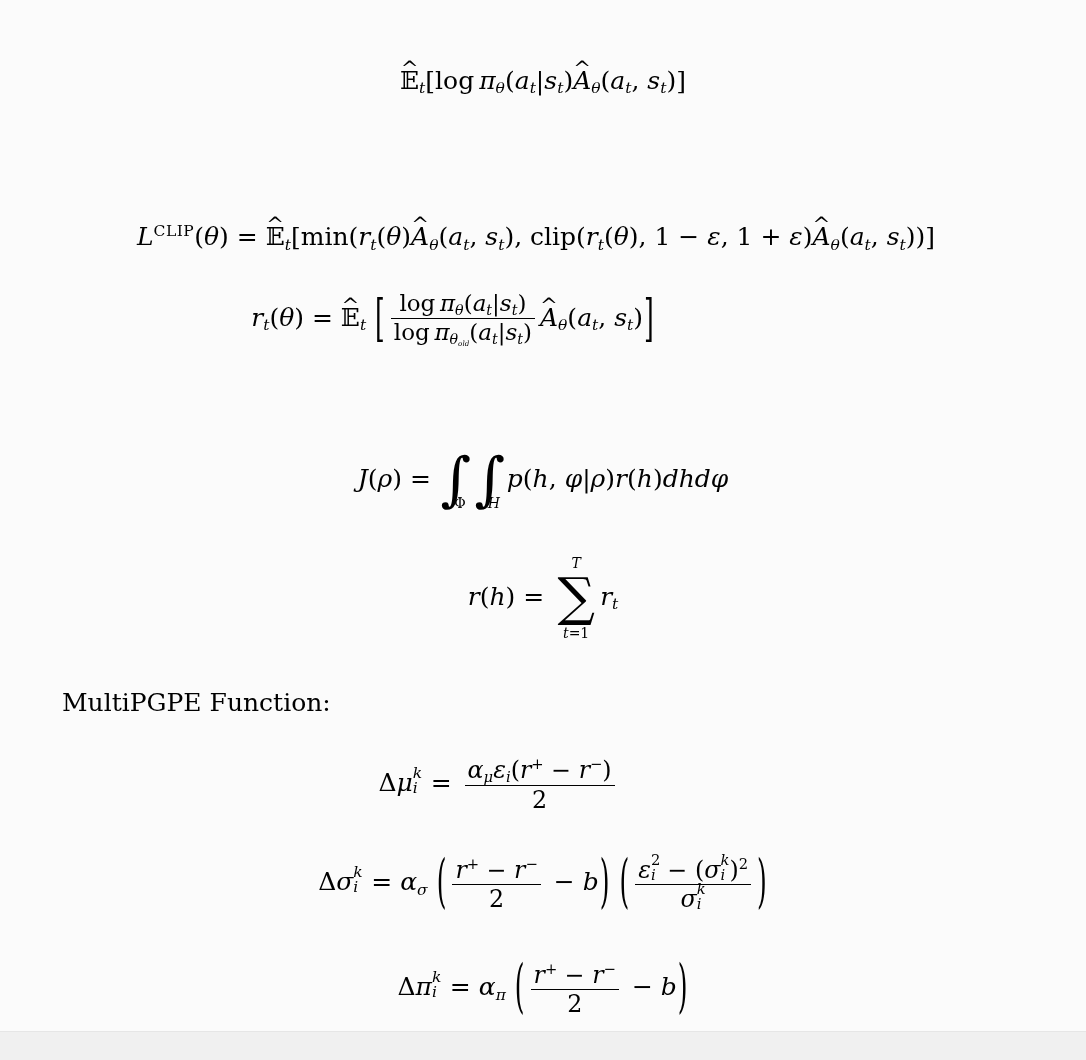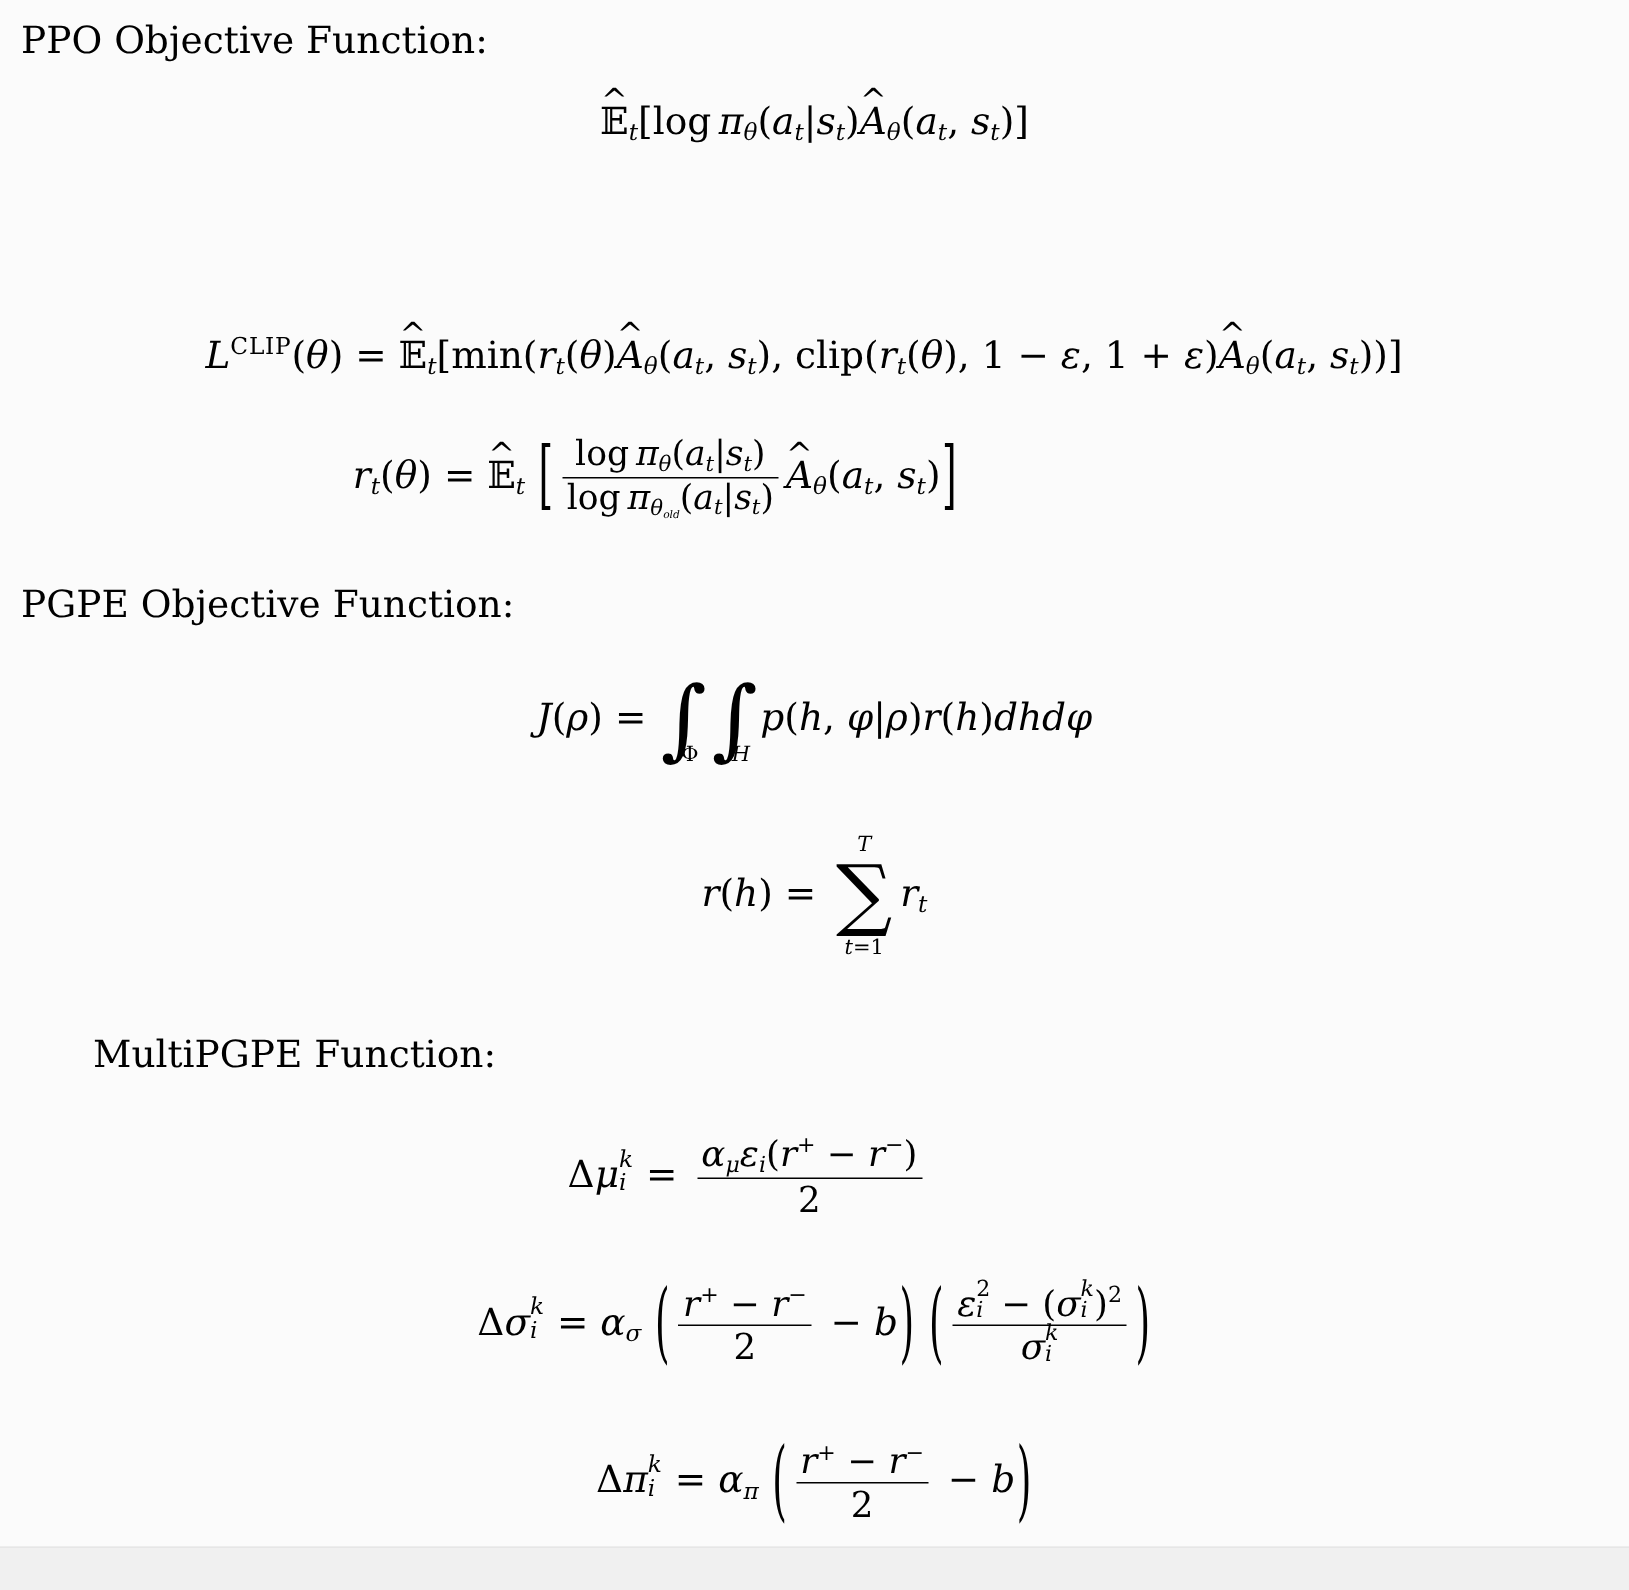--- a/index.html
+++ b/index.html
@@ -106,51 +106,49 @@
     font-size: 0.56em;
     white-space: nowrap;
   }
 
   .intbig { font-size: 2.35em; line-height: 0.8; font-style: normal; }
   .sumbig { font-size: 2.1em; line-height: 0.85; font-style: normal; }
 
   
   #eq-ppo      { left: 0; top: 66px;  width: 1086px; text-align: center; font-size: 25px; }
   #eq-clip     { left: 0; top: 222px; width: 1072px; text-align: center; font-size: 25px; }
-  #eq-ratio    { left: 0; top: 290px; width: 874px; text-align: center; font-size: 25px; }
+  #eq-ratio    { left: 16px; top: 290px; width: 874px; text-align: center; font-size: 25px; }
   #eq-j        { left: 0; top: 455px; width: 1086px; text-align: center; font-size: 25px; }
   #eq-rh       { left: 0; top: 575px; width: 1086px; text-align: center; font-size: 25px; }
   #eq-mu       { left: 0; top: 755px; width: 998px; text-align: center; font-size: 25px; }
   #eq-sigma    { left: 0; top: 855px; width: 1086px; text-align: center; font-size: 25px; }
   #eq-pi       { left: 0; top: 960px; width: 1086px; text-align: center; font-size: 25px; }
 </style>
 </head>
 <body>
 
 <div class="page">
 
-  <div class="heading h-ppo">PPO Objective Function:</div>
 
   <div class="math" id="eq-ppo">
     <span class="hat-wrap"><span class="hat">^</span><span class="mup" style="font-family:'DejaVu Serif',serif;">𝔼</span></span><span class="sub">t</span><span class="mup">[</span><span class="mup">log</span> <span class="mi">π</span><span class="sub">θ</span><span class="mup">(</span><span class="mi">a</span><span class="sub">t</span><span class="mup">|</span><span class="mi">s</span><span class="sub">t</span><span class="mup">)</span><span class="hat-wrap"><span class="hat">^</span><span class="mi">A</span></span><span class="sub">θ</span><span class="mup">(</span><span class="mi">a</span><span class="sub">t</span><span class="mup">,&nbsp;</span><span class="mi">s</span><span class="sub">t</span><span class="mup">)]</span>
   </div>
 
 
   <div class="math" id="eq-clip">
     <span class="mi">L</span><span class="sup thin">CLIP</span><span class="mup">(</span><span class="mi">θ</span><span class="mup">)&nbsp;=&nbsp;</span><span class="hat-wrap"><span class="hat">^</span><span class="mup">𝔼</span></span><span class="sub">t</span><span class="mup">[min(</span><span class="mi">r</span><span class="sub">t</span><span class="mup">(</span><span class="mi">θ</span><span class="mup">)</span><span class="hat-wrap"><span class="hat">^</span><span class="mi">A</span></span><span class="sub">θ</span><span class="mup">(</span><span class="mi">a</span><span class="sub">t</span><span class="mup">,&nbsp;</span><span class="mi">s</span><span class="sub">t</span><span class="mup">),&nbsp;clip(</span><span class="mi">r</span><span class="sub">t</span><span class="mup">(</span><span class="mi">θ</span><span class="mup">),&nbsp;1&nbsp;−&nbsp;</span><span class="mi">ε</span><span class="mup">,&nbsp;1&nbsp;+&nbsp;</span><span class="mi">ε</span><span class="mup">)</span><span class="hat-wrap"><span class="hat">^</span><span class="mi">A</span></span><span class="sub">θ</span><span class="mup">(</span><span class="mi">a</span><span class="sub">t</span><span class="mup">,&nbsp;</span><span class="mi">s</span><span class="sub">t</span><span class="mup">))]</span>
   </div>
 
   <div class="math" id="eq-ratio">
     <span class="mi">r</span><span class="sub">t</span><span class="mup">(</span><span class="mi">θ</span><span class="mup">)&nbsp;=&nbsp;</span><span class="hat-wrap"><span class="hat">^</span><span class="mup">𝔼</span></span><span class="sub">t</span>&nbsp;<span class="big-brack b20">[</span><span class="frac" style="font-size:0.92em;">
       <span class="num"><span class="mup">log</span> <span class="mi">π</span><span class="sub">θ</span><span class="mup">(</span><span class="mi">a</span><span class="sub">t</span><span class="mup">|</span><span class="mi">s</span><span class="sub">t</span><span class="mup">)</span></span>
       <span class="den"><span class="mup">log</span> <span class="mi">π</span><span class="sub">θ<span class="sub2">old</span></span><span class="mup">(</span><span class="mi">a</span><span class="sub">t</span><span class="mup">|</span><span class="mi">s</span><span class="sub">t</span><span class="mup">)</span></span>
     </span><span class="hat-wrap"><span class="hat">^</span><span class="mi">A</span></span><span class="sub">θ</span><span class="mup">(</span><span class="mi">a</span><span class="sub">t</span><span class="mup">,&nbsp;</span><span class="mi">s</span><span class="sub">t</span><span class="mup">)</span><span class="big-brack b20">]</span>
   </div>
 
-  <div class="heading h-pgpe">PGPE Objective Function:</div>
 
   <div class="math" id="eq-j">
     <span class="mi">J</span><span class="mup">(</span><span class="mi">ρ</span><span class="mup">)&nbsp;=&nbsp;</span><span class="oper" style="width:34px;"><span class="intbig">∫</span><span class="lim-below" style="bottom:-6px; left:62%;"><span class="mup">Φ</span></span></span><span class="oper" style="width:34px;"><span class="intbig">∫</span><span class="lim-below" style="bottom:-6px; left:62%;"><span class="mi">H</span></span></span><span class="mi">p</span><span class="mup">(</span><span class="mi">h</span><span class="mup">,&nbsp;</span><span class="mi">φ</span><span class="mup">|</span><span class="mi">ρ</span><span class="mup">)</span><span class="mi">r</span><span class="mup">(</span><span class="mi">h</span><span class="mup">)</span><span class="mi">dhdφ</span>
   </div>
 
   <div class="math" id="eq-rh">
     <span class="mi">r</span><span class="mup">(</span><span class="mi">h</span><span class="mup">)&nbsp;=&nbsp;</span><span class="oper" style="width:48px;"><span class="sumbig">∑</span><span class="lim-above" style="top:-20px;"><span class="mi">T</span></span><span class="lim-below" style="bottom:-20px;"><span class="mi">t</span><span class="mup">=1</span></span></span><span class="mi">r</span><span class="sub">t</span>
   </div>
 
   <div class="heading h-multi">MultiPGPE Function:</div>

